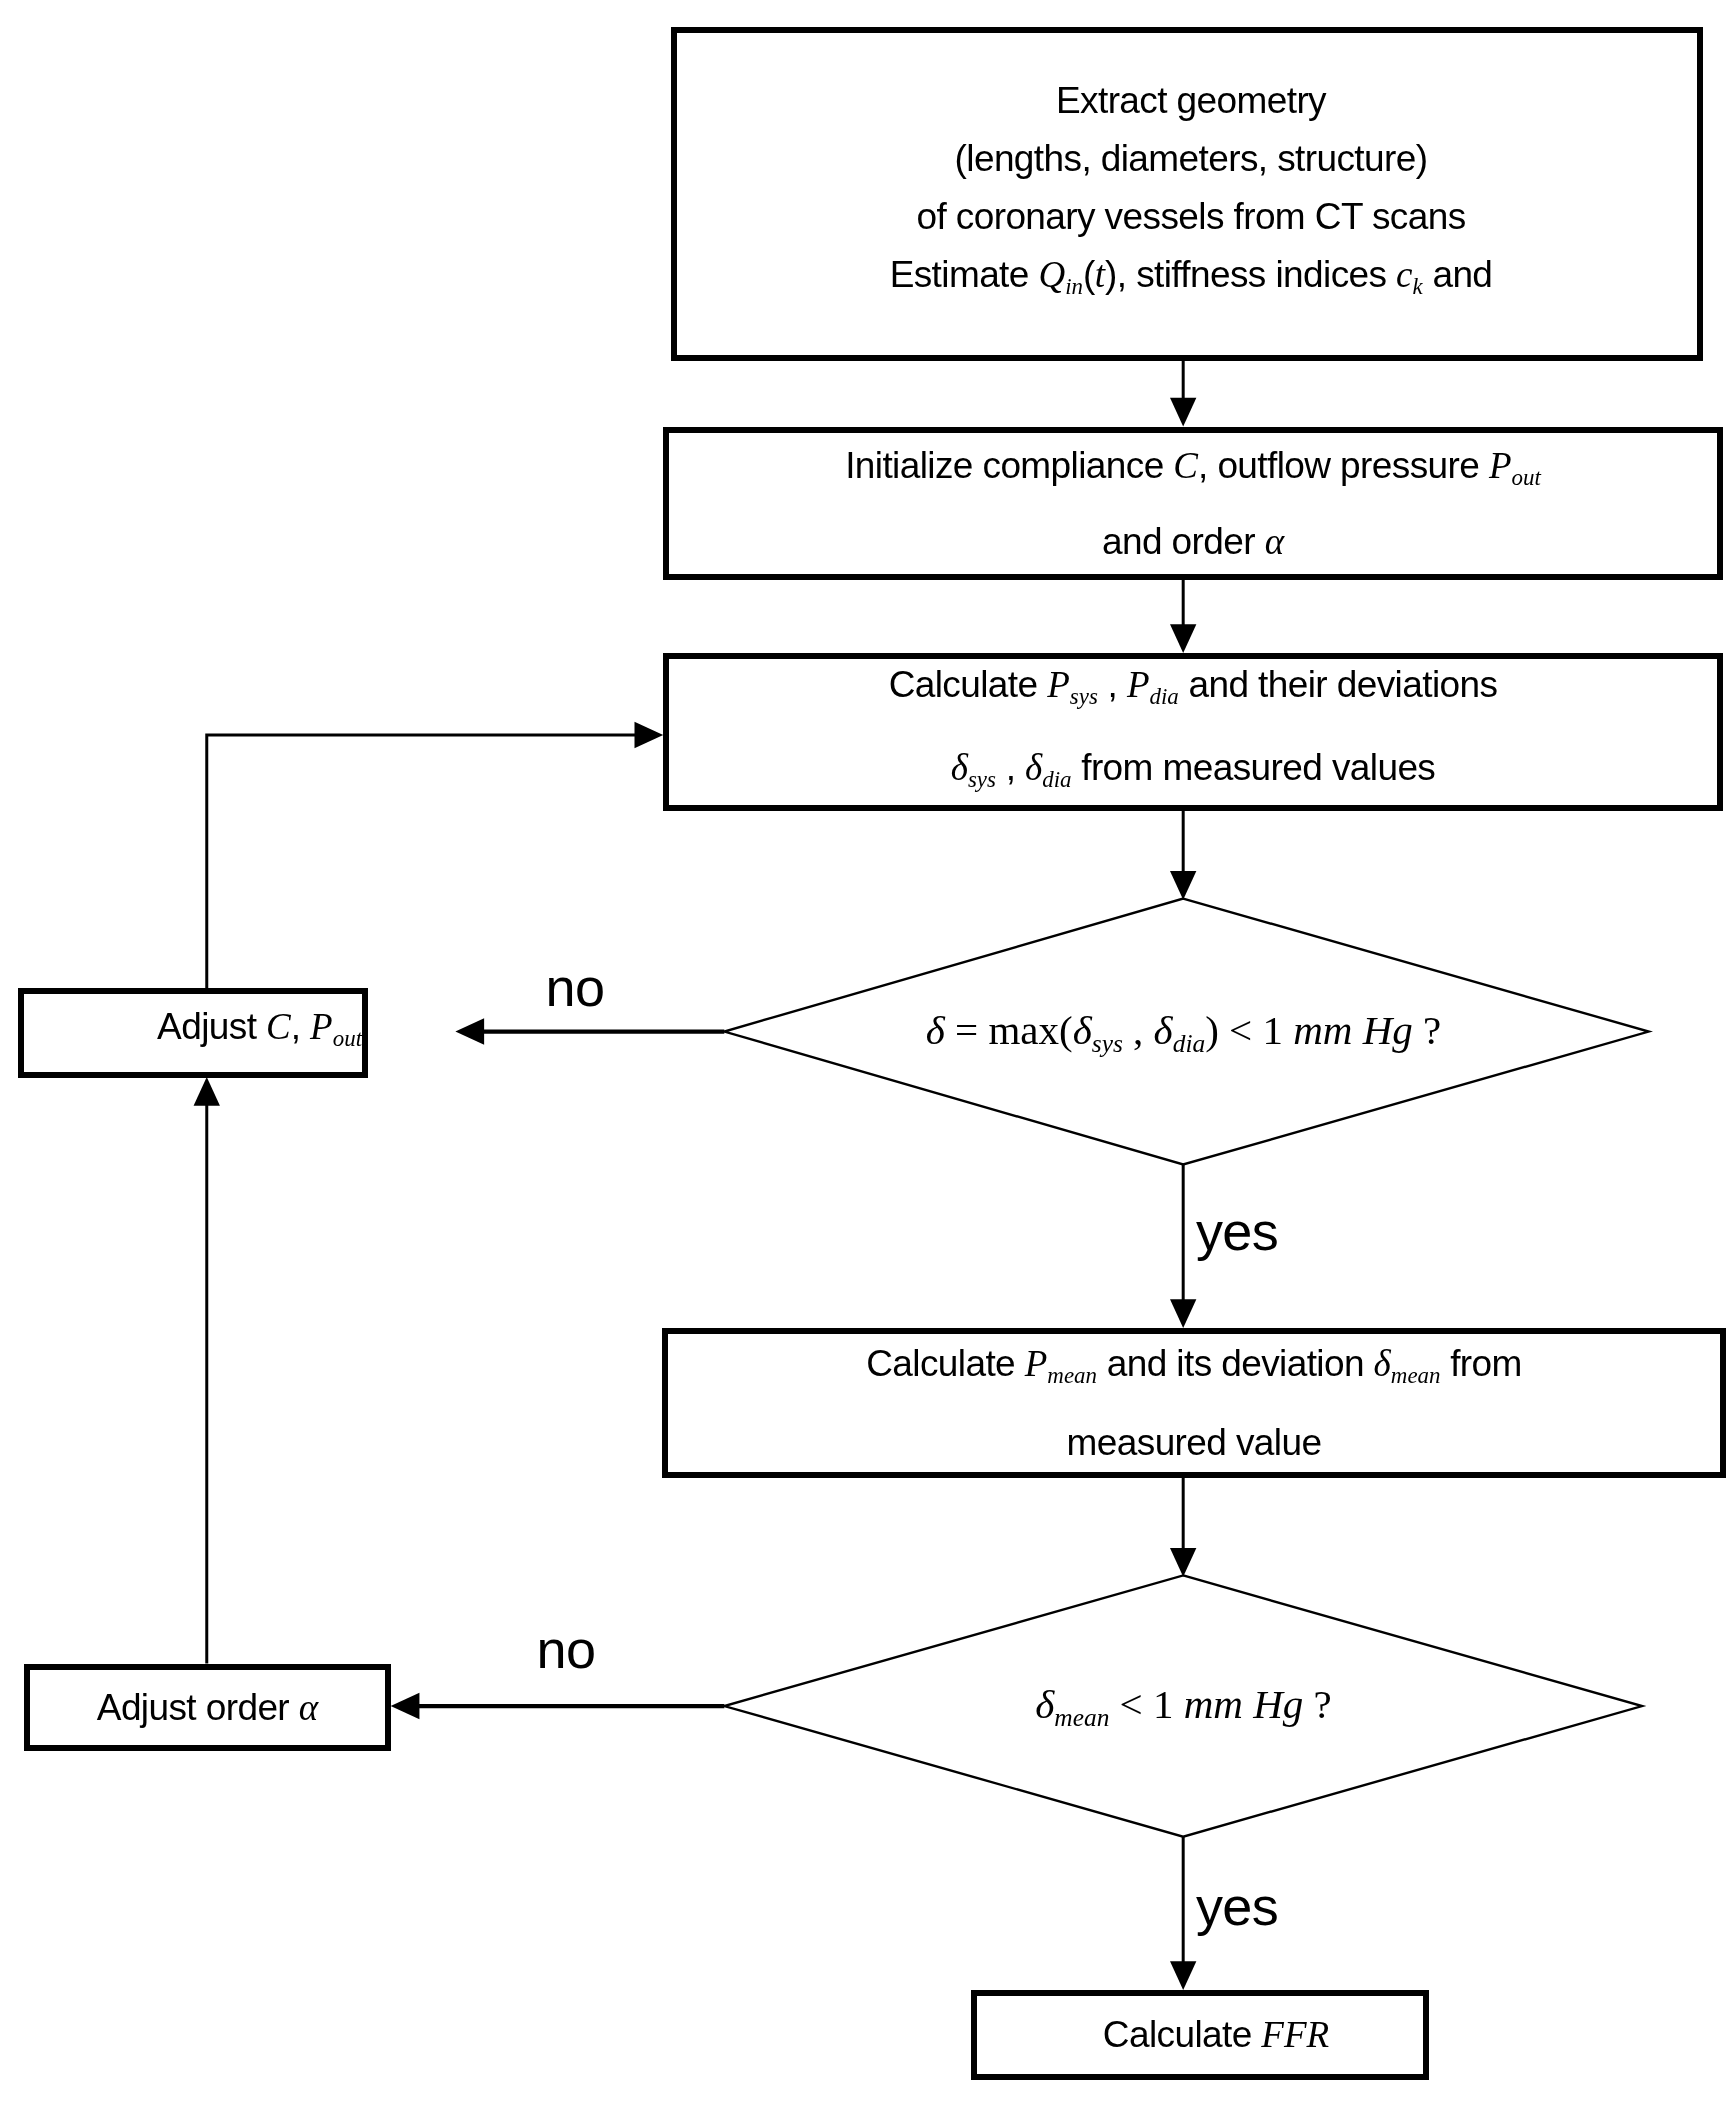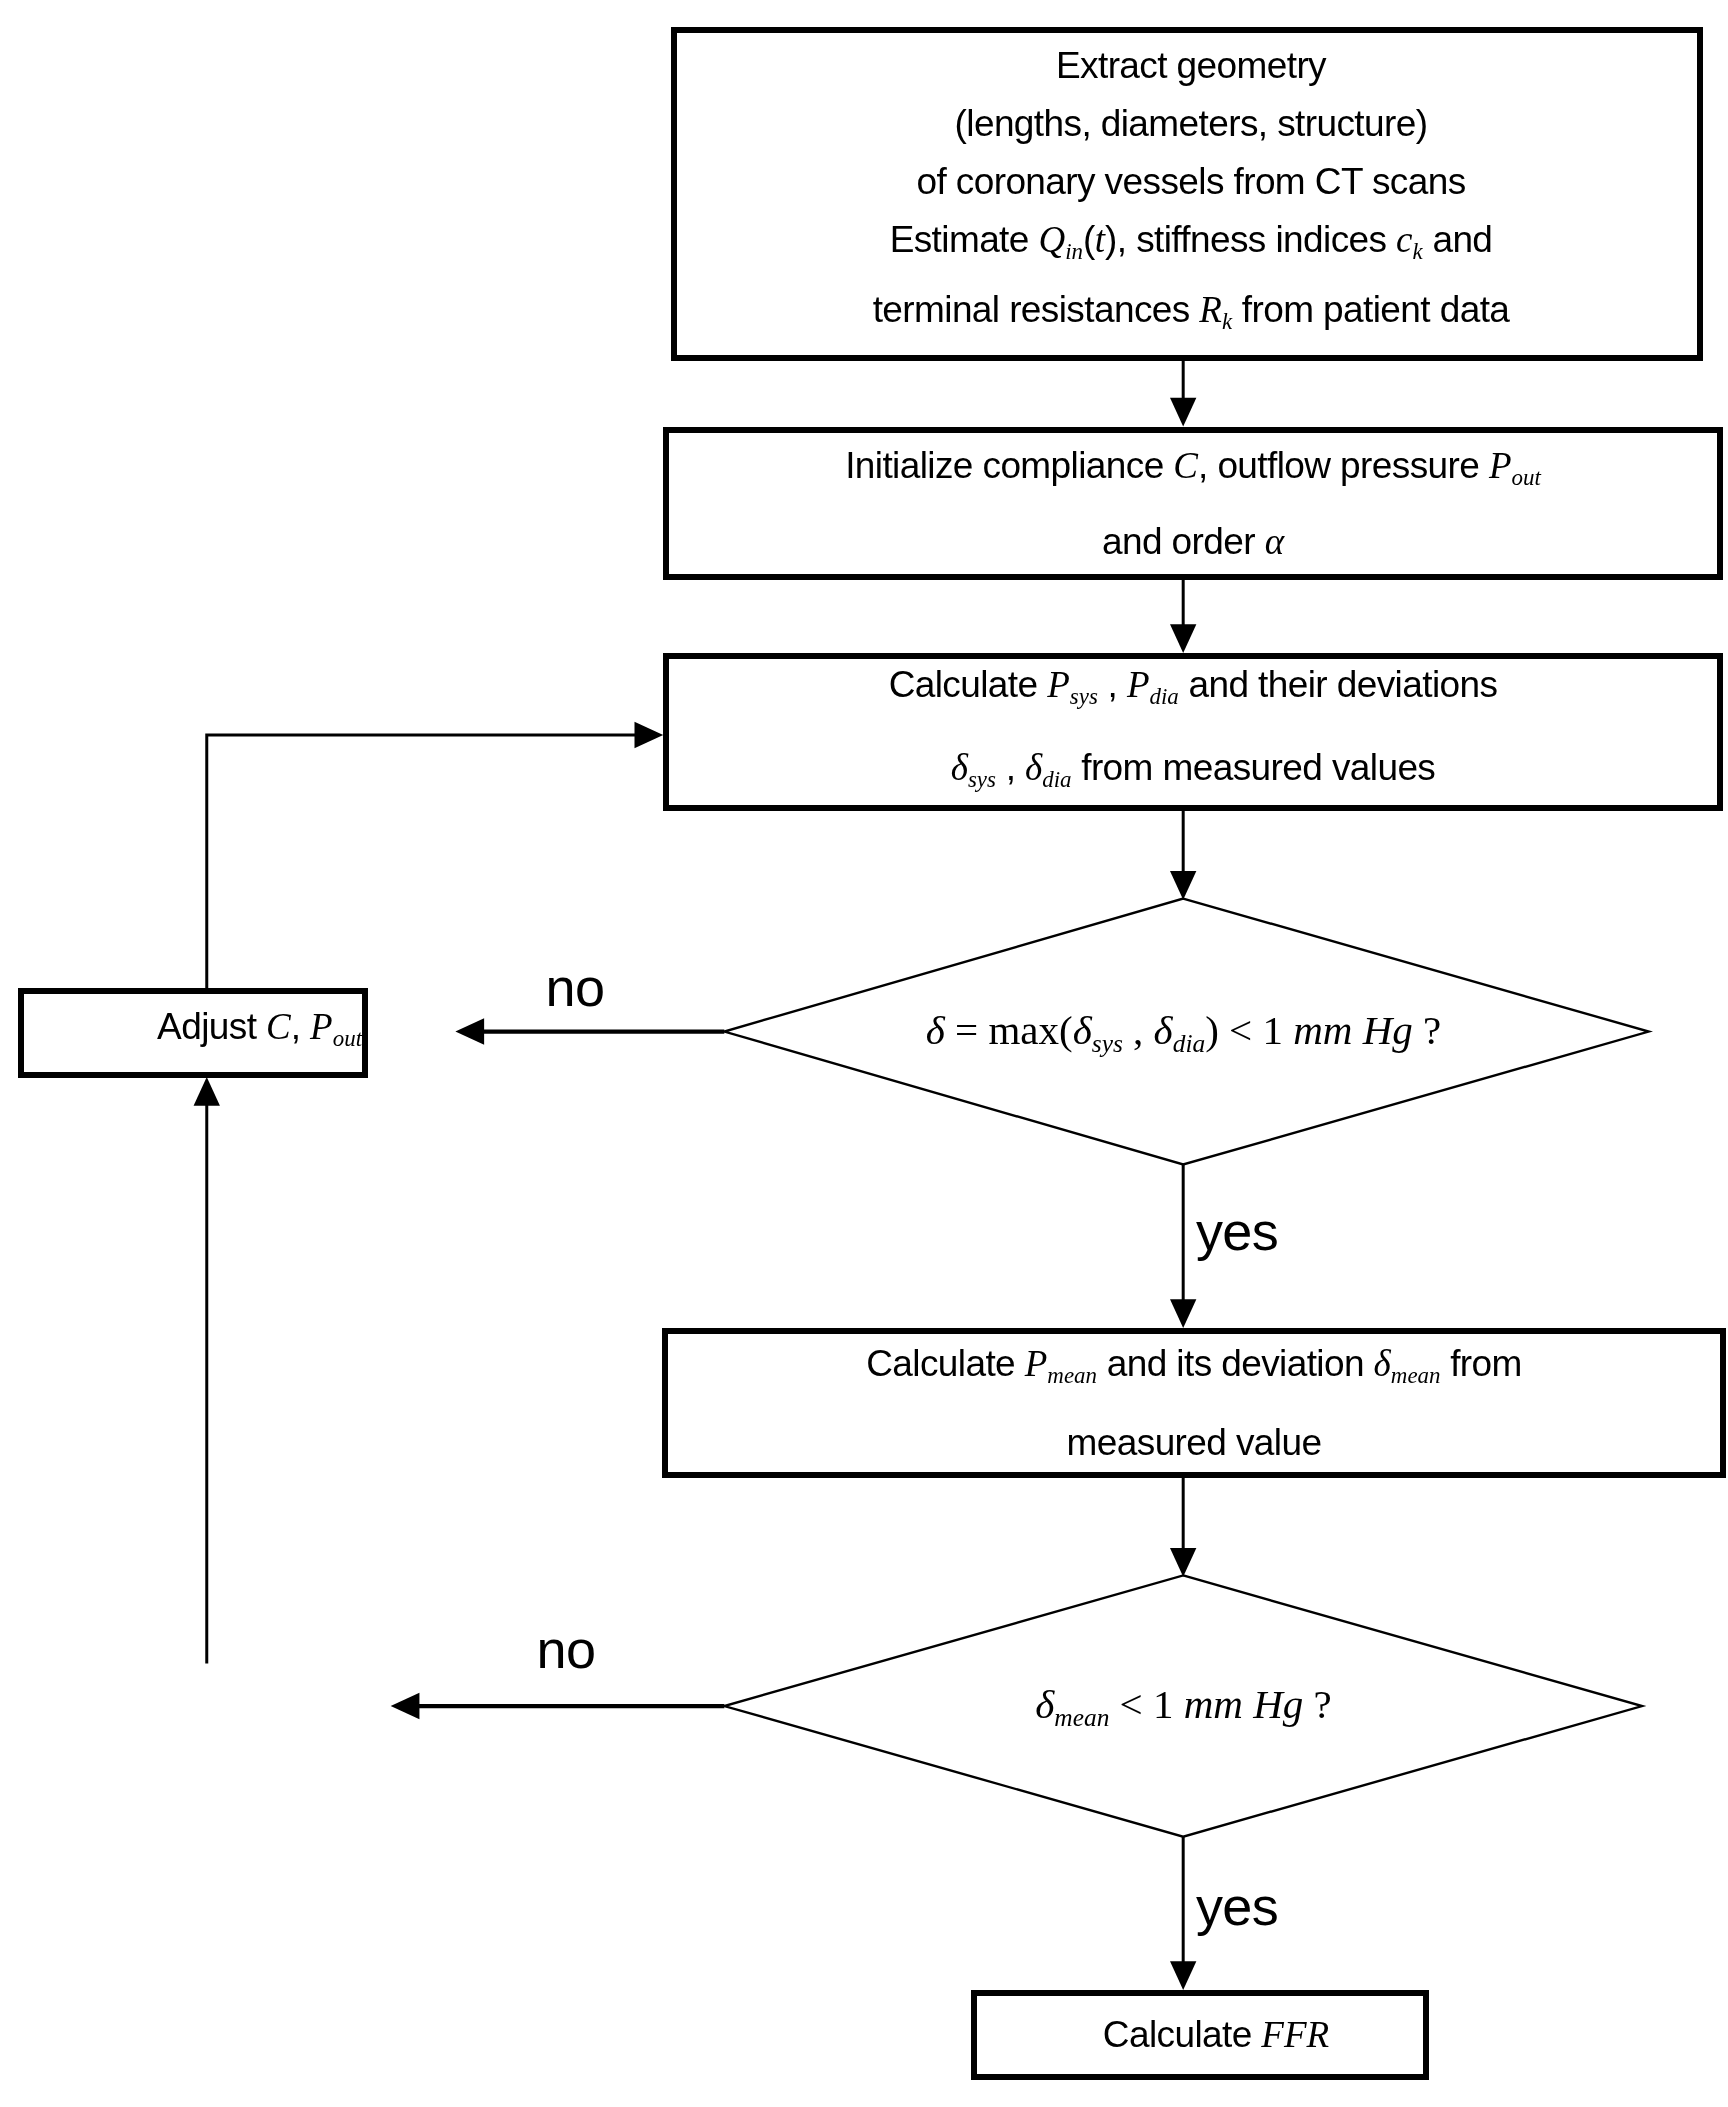--- a/index.html
+++ b/index.html
@@ -97,40 +97,42 @@
 
     <line x1="345" y1="2777" x2="345" y2="1844" stroke="#000" stroke-width="5"></line>
     <polygon points="345,1798 323,1846 367,1846" fill="#000"></polygon>
   </svg>
 
   <div class="box pos-extract">
       <div class="ln"><span class="t">Extract geometry</span></div>
       <div class="ln"><span class="t">(lengths, diameters, structure)</span></div>
       <div class="ln"><span class="t">of coronary vessels from CT scans</span></div>
       <div class="ln"><span class="t">Estimate </span><span class="v">Q<span class="sub">in</span></span><span class="t">(</span><span class="v">t</span><span class="t">), stiffness indices </span><span class="v">c<span class="sub">k</span></span><span class="t"> and</span></div>
-      <div class="ln"><span class="t">terminal resistances </span><span class="v">R<span class="sub">k</span></span><span class="t"> from patient data</span></div>
     </div>
   <div class="box pos-init">
       <div class="ln"><span class="t">Initialize compliance </span><span class="v">C</span><span class="t">, outflow pressure </span><span class="v">P<span class="sub">out</span></span></div>
       <div class="ln"><span class="t">and order </span><span class="v">α</span></div>
     </div>
   <div class="box pos-calcsys">
       <div class="ln"><span class="t">Calculate </span><span class="v">P<span class="sub">sys</span></span><span class="t"> , </span><span class="v">P<span class="sub">dia</span></span><span class="t"> and their deviations</span></div>
       <div class="ln"><span class="v">δ<span class="sub">sys</span></span><span class="t"> , </span><span class="v">δ<span class="sub">dia</span></span><span class="t"> from measured values</span></div>
     </div>
   <div class="box pos-calcmean">
       <div class="ln"><span class="t">Calculate </span><span class="v">P<span class="sub">mean</span></span><span class="t"> and its deviation </span><span class="v">δ<span class="sub">mean</span></span><span class="t"> from</span></div>
       <div class="ln"><span class="t">measured value</span></div>
     </div>
   <div class="box pos-ffr">
       <div class="ln"><span class="t">Calculate </span><span class="v">FFR</span></div>
     </div>
   <div class="box pos-adjc">
       <div class="ln"><span class="t">Adjust </span><span class="v">C</span><span class="t">, </span><span class="v">P<span class="sub">out</span></span></div>
     </div>
+  <div class="box pos-adjo">
+      <div class="ln"><span class="t">Adjust order </span><span class="v">α</span></div>
+    </div>
 
   <div class="dtext math pos-d1t">
       <div class="ln"><span class="v">δ</span><span class="t"> = max(</span><span class="v">δ<span class="sub">sys</span></span><span class="t"> , </span><span class="v">δ<span class="sub">dia</span></span><span class="t">) &lt; 1 </span><span class="v">mm Hg</span><span class="t"> ?</span></div>
     </div>
   <div class="dtext math pos-d2t">
       <div class="ln"><span class="v">δ<span class="sub">mean</span></span><span class="t"> &lt; 1 </span><span class="v">mm Hg</span><span class="t"> ?</span></div>
     </div>
 
   <div class="lbl pos-no1">no</div>
   <div class="lbl pos-yes1">yes</div>

